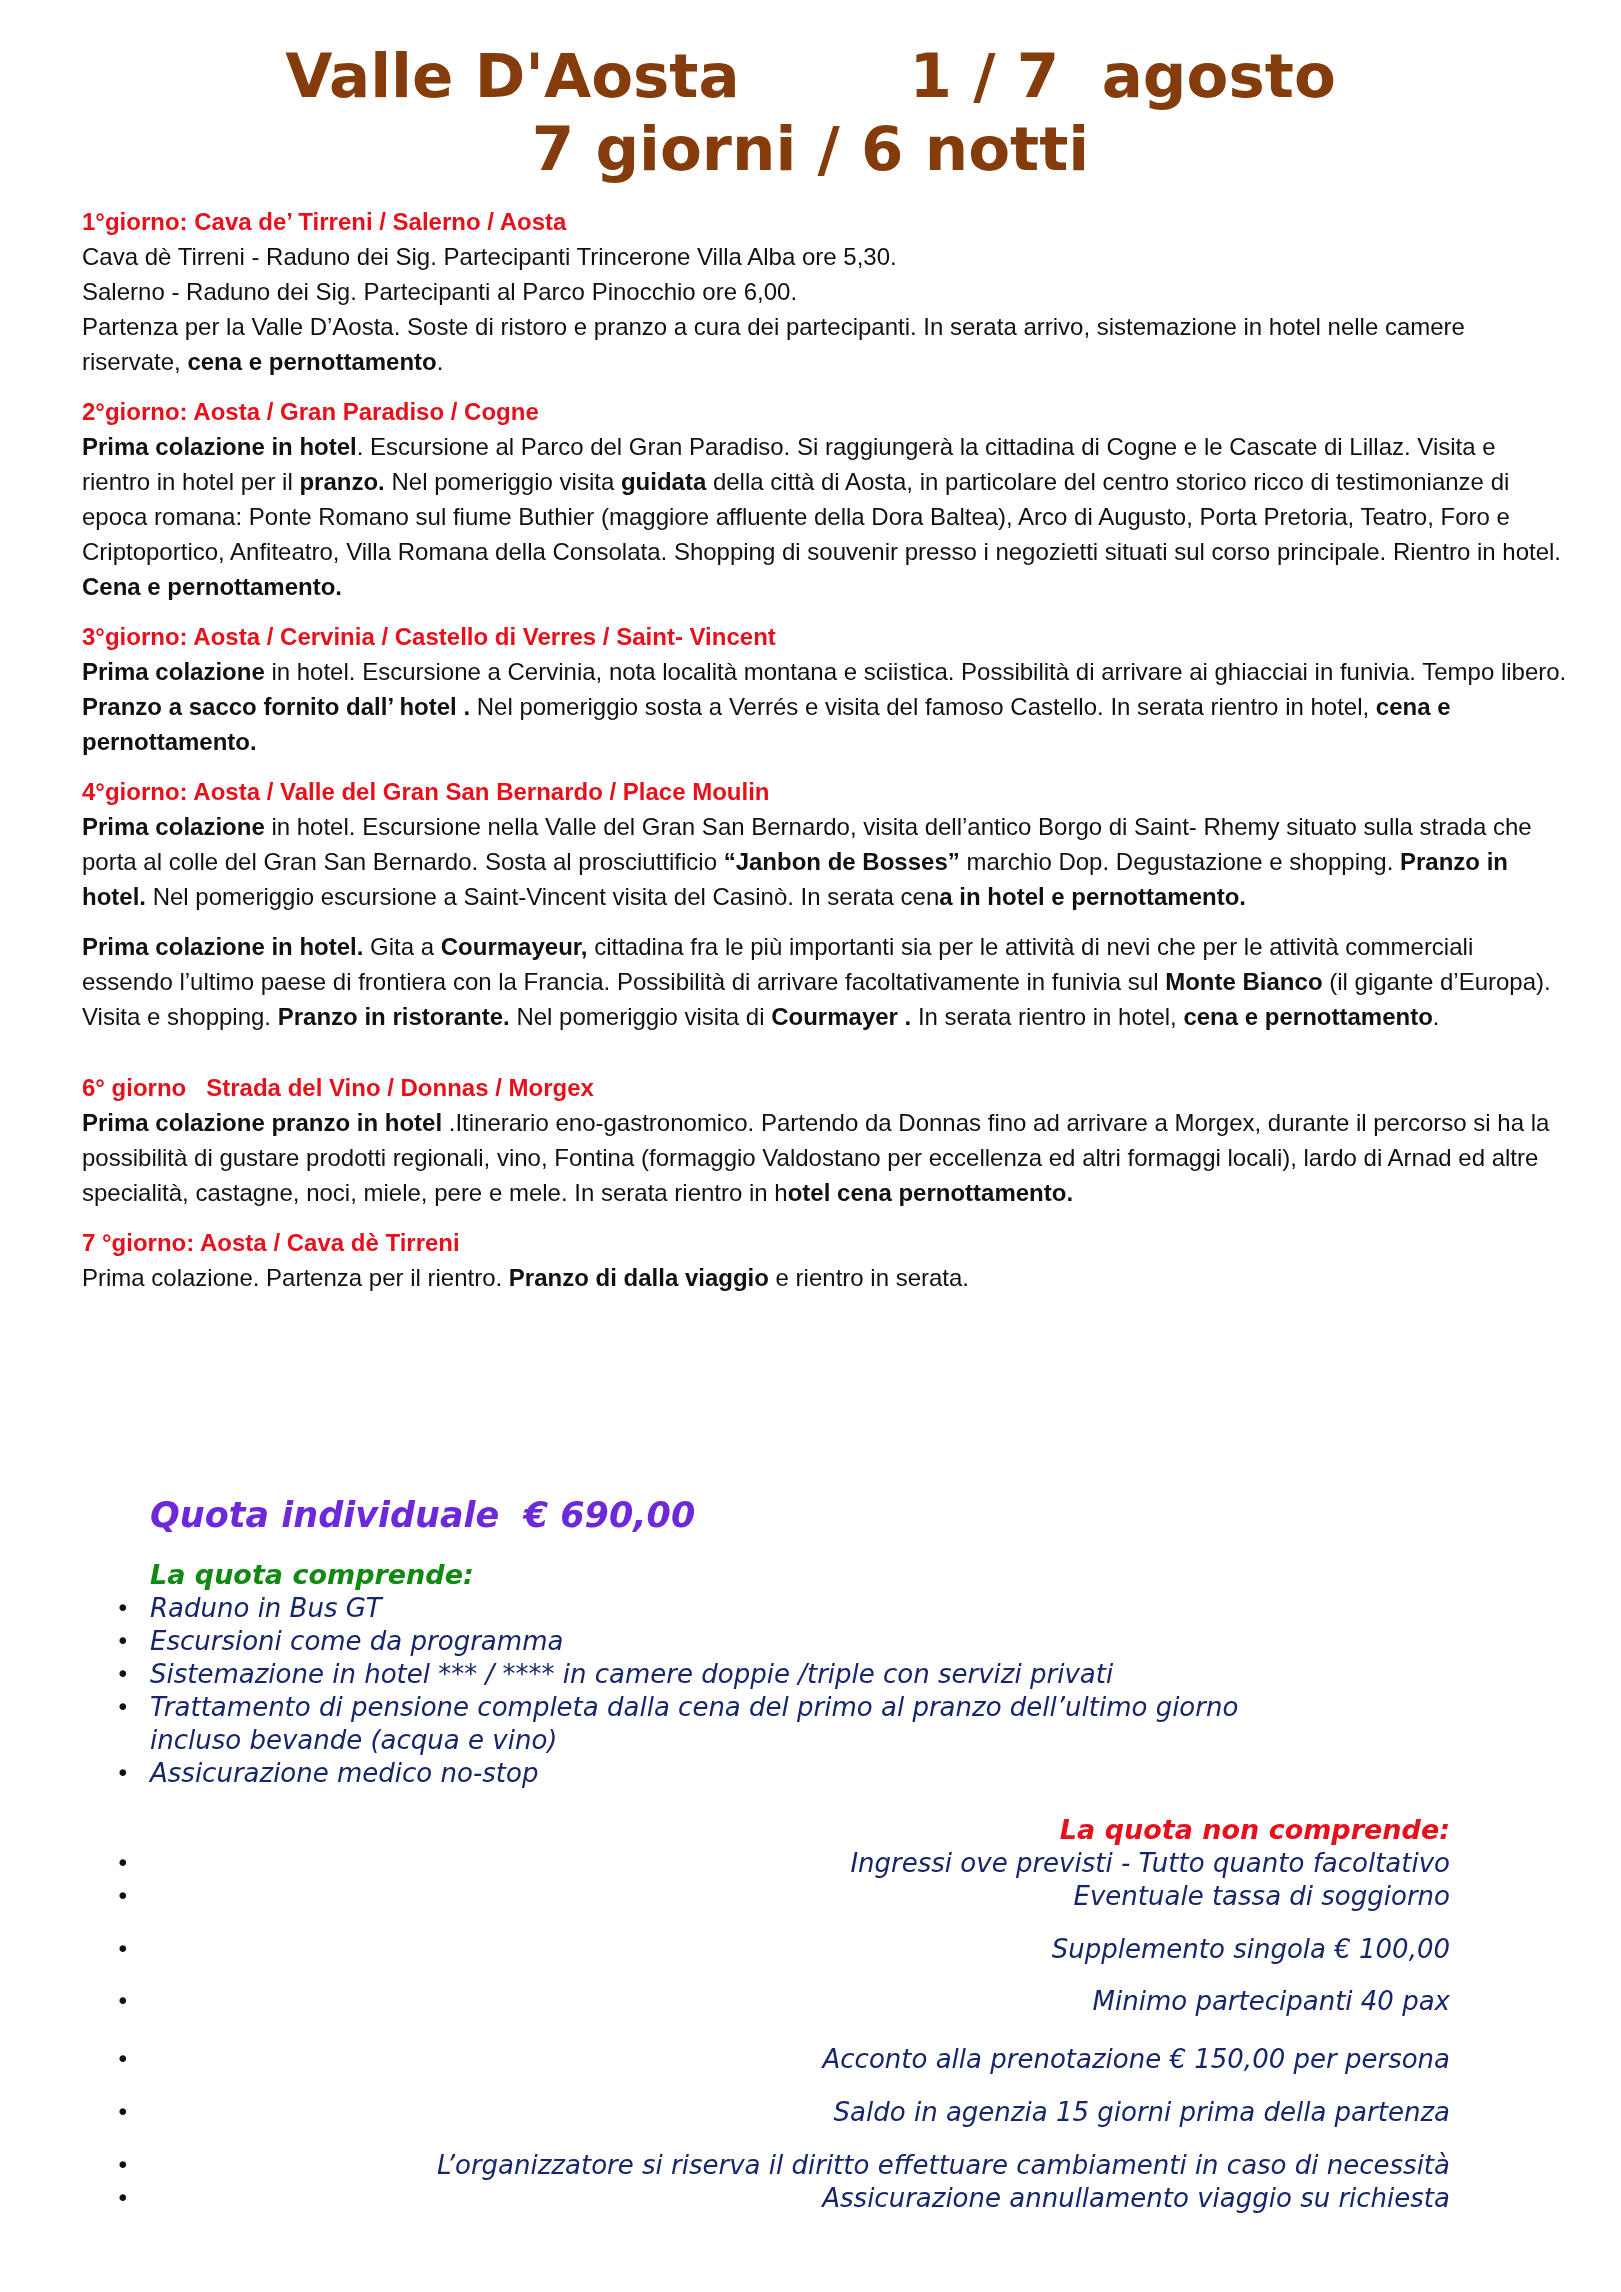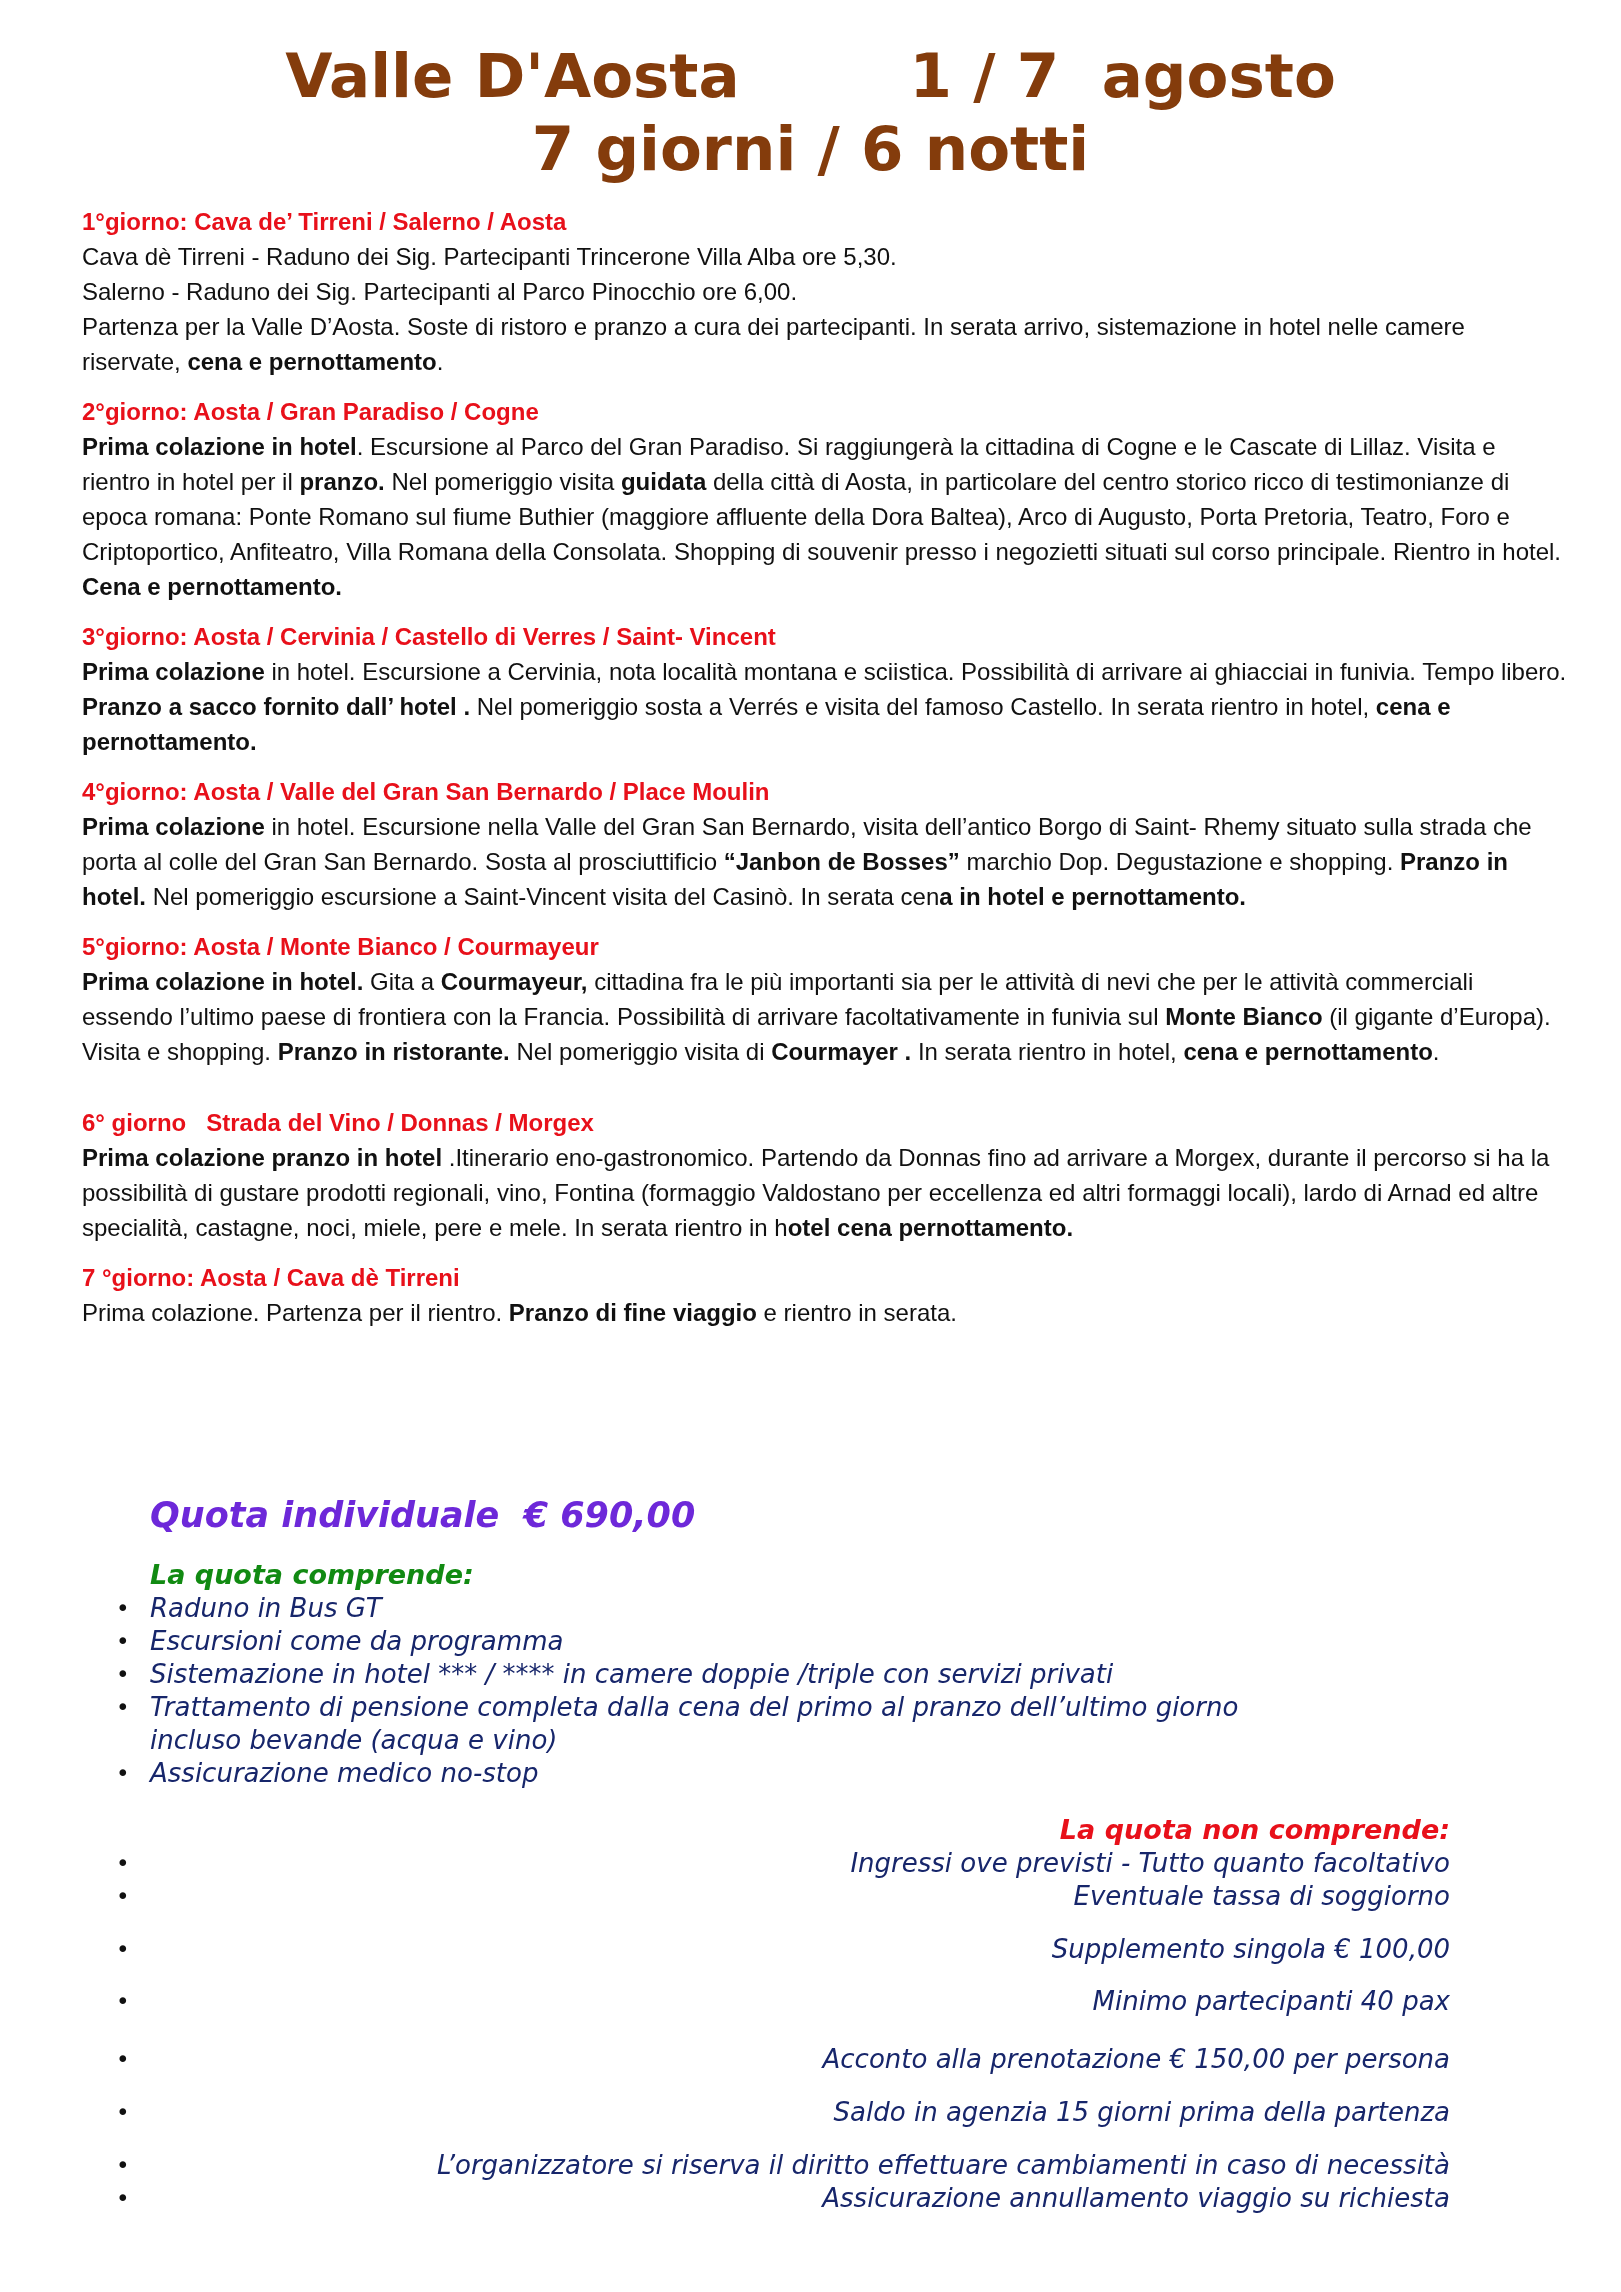--- a/index.html
+++ b/index.html
@@ -51,30 +51,29 @@
     </div>
     <div class="day">
       <div class="day-title">3°giorno: Aosta / Cervinia / Castello di Verres / Saint- Vincent</div>
       <div class="day-body"><b>Prima colazione</b><span> in hotel. Escursione a Cervinia, nota località montana e sciistica. Possibilità di arrivare ai ghiacciai in funivia. Tempo libero. </span><b>Pranzo  a  sacco fornito dall’ hotel .</b><span> Nel pomeriggio sosta a Verrés e visita del famoso Castello. In serata rientro in hotel, </span><b>cena e pernottamento.</b></div>
     </div>
     <div class="day">
       <div class="day-title">4°giorno: Aosta / Valle del Gran San Bernardo / Place Moulin</div>
       <div class="day-body"><b>Prima colazione</b><span> in hotel. Escursione nella Valle del Gran San Bernardo, visita dell’antico Borgo di Saint- Rhemy situato sulla strada che porta al colle del Gran San Bernardo. Sosta al prosciuttificio </span><b>“Janbon de Bosses”</b><span> marchio Dop. Degustazione e shopping. </span><b>Pranzo in hotel.</b><span>  Nel pomeriggio escursione  a Saint-Vincent  visita del Casinò. In serata cen</span><b>a in hotel e pernottamento.</b></div>
     </div>
     <div class="day">
-      <div class="day-title">5°giorno: Aosta / Monte Bianco / Courmayeur</div>
       <div class="day-body"><b>Prima colazione in hotel.</b><span> Gita a </span><b>Courmayeur,</b><span> cittadina fra le più importanti sia per le attività di nevi che per le attività commerciali essendo l’ultimo paese di frontiera con la Francia. Possibilità di arrivare facoltativamente in funivia sul </span><b>Monte Bianco</b><span> (il gigante d’Europa). Visita e shopping. </span><b>Pranzo in ristorante.</b><span> Nel pomeriggio   visita di  </span><b>Courmayer .</b><span> In serata rientro in hotel, </span><b>cena e pernottamento</b><span>.</span></div>
     </div>
     <div class="day gap-before">
       <div class="day-title">6° giorno   Strada del Vino / Donnas / Morgex</div>
       <div class="day-body"><b>Prima colazione  pranzo in hotel</b><span> .Itinerario eno-gastronomico. Partendo da Donnas fino ad arrivare a Morgex, durante il percorso si ha la possibilità di gustare prodotti regionali, vino, Fontina (formaggio Valdostano per eccellenza ed altri formaggi locali), lardo di Arnad ed altre specialità, castagne, noci, miele, pere e mele. In serata rientro in h</span><b>otel cena pernottamento.</b></div>
     </div>
     <div class="day">
       <div class="day-title">7 °giorno: Aosta / Cava dè Tirreni</div>
-      <div class="day-body"><span>Prima colazione. Partenza per il rientro. </span><b>Pranzo di fine viaggio</b><span> e rientro in serata.</span></div>
+      <div class="day-body"><span>Prima colazione. Partenza per il rientro. </span><b>Pranzo di dalla viaggio</b><span> e rientro in serata.</span></div>
     </div>
   </div>
 
   <div class="price-title">Quota individuale  € 690,00</div>
 
   <div class="list-block includes">
     <div class="list-heading green">La quota comprende:</div>
     <div class="list-item"><span class="bullet">•</span><span>Raduno in Bus GT</span></div>
     <div class="list-item"><span class="bullet">•</span><span>Escursioni come da programma</span></div>
     <div class="list-item"><span class="bullet">•</span><span>Sistemazione in hotel *** / **** in camere doppie /triple con servizi privati</span></div>

